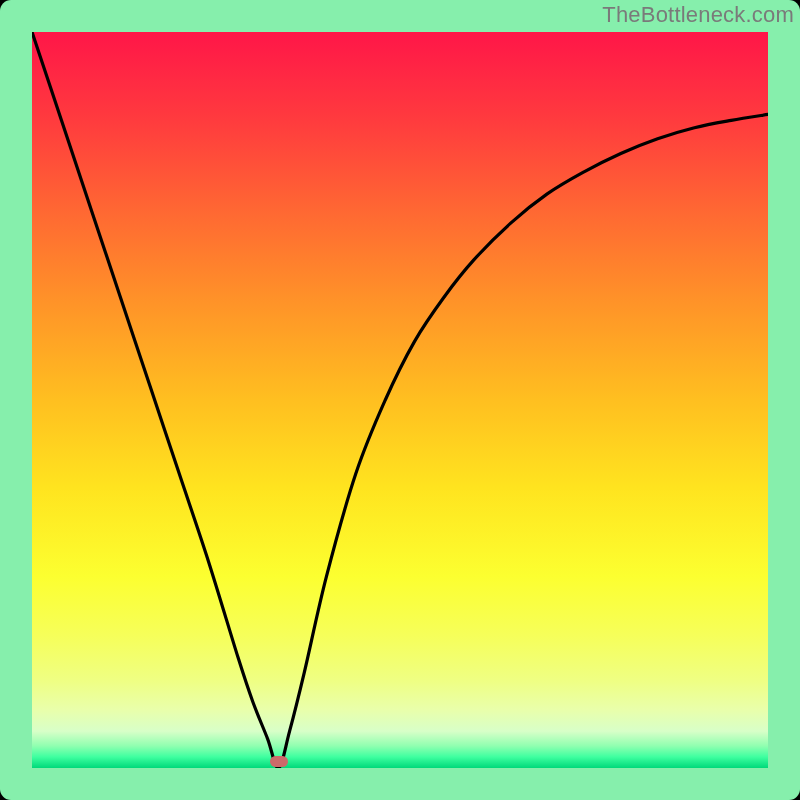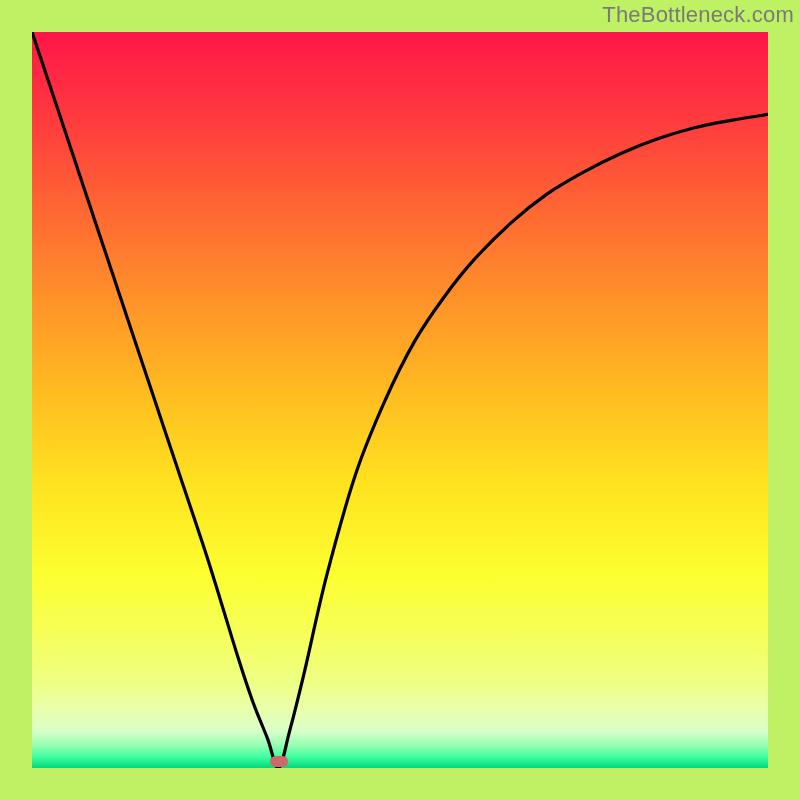--- a/index.html
+++ b/index.html
@@ -1,21 +1,22 @@
 <!DOCTYPE html>
 <html><head>
 <meta charset="utf-8">
 <style>
   * { margin: 0; padding: 0; box-sizing: border-box; }
   html, body { width: 800px; height: 800px; overflow: hidden; background: #000; }
   .frame {
     position: absolute;
     top: 0; left: 0;
     width: 800px; height: 800px;
-    background: #bef264;
+    background: #86efac;
+    border-radius: 11px;
   }
   .plot-area {
     position: absolute;
     top: 32px;
     left: 32px;
     width: 736px;
     height: 736px;
     
     background: linear-gradient(to bottom,
       #ff1648 0%,

